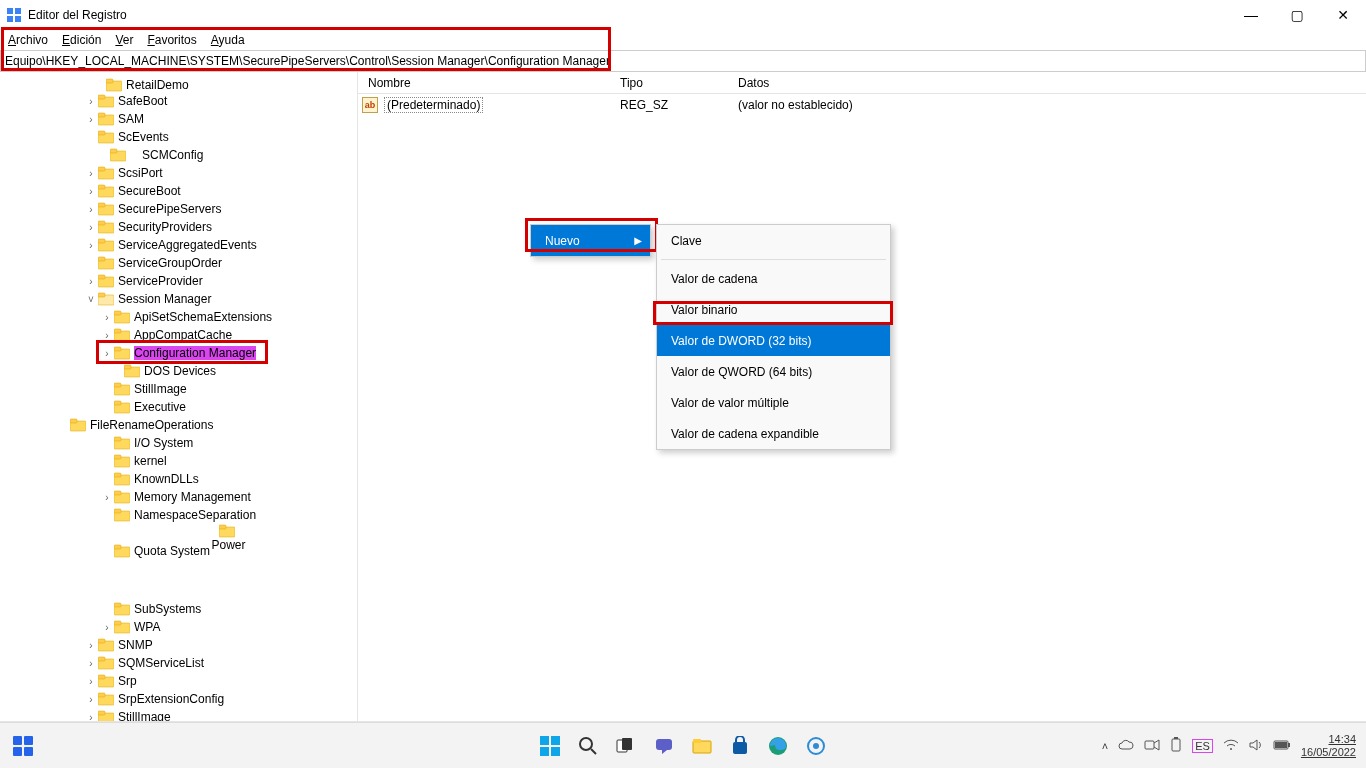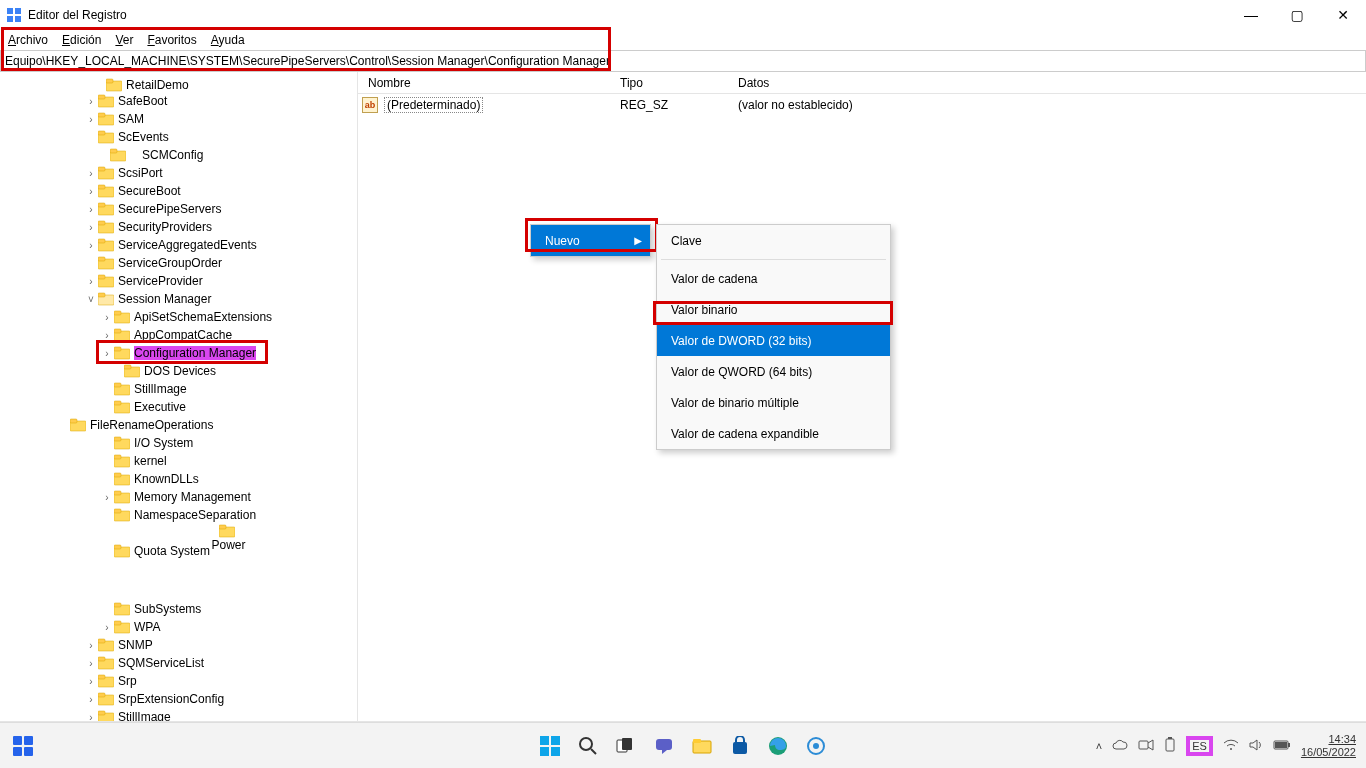--- a/index.html
+++ b/index.html
@@ -479,21 +479,21 @@
     </div>
     <div class="hl-ctx" style="left:167px; top:146px; width:133px; height:34px;"></div>
 
     <div class="ctx" style="left:298px; top:152px; width:235px;" id="ctx2">
         <div class="item">Clave</div>
         <div class="sep"></div>
         <div class="item">Valor de cadena</div>
         <div class="item">Valor binario</div>
         <div class="item hov">Valor de DWORD (32 bits)</div>
         <div class="item">Valor de QWORD (64 bits)</div>
-        <div class="item">Valor de binario múltiple</div>
+        <div class="item">Valor de valor múltiple</div>
         <div class="item">Valor de cadena expandible</div>
       </div>
     <div class="hl-ctx" style="left:295px; top:229px; width:240px; height:24px;"></div>
   </div>
 </div>
 
 <div class="status-line"></div>
 
 <div class="taskbar">
   <div class="left">
@@ -570,21 +570,21 @@
           <rect x="1" y="2" width="9" height="8" rx="1" fill="none" stroke="#555"></rect>
           <path d="M10 4 L15 1 V11 L10 8" fill="none" stroke="#555"></path>
         </svg>
     </span>
     <span>
       <svg width="12" height="16" viewBox="0 0 12 16">
           <rect x="2" y="2" width="8" height="12" rx="1" fill="none" stroke="#555"></rect>
           <rect x="4" y="0" width="4" height="2" fill="#555"></rect>
         </svg>
     </span>
-    <span style="font-size:11px;border:4px solid #d946ef;padding:0 2px;text-align:right;">ES</span>
+    <span style="font-size:11px;border:1px solid #d946ef;padding:0 2px;text-align:right;">ES</span>
     <span>
       <svg width="16" height="12" viewBox="0 0 16 12">
           <path d="M1 4 a10 10 0 0 1 14 0" fill="none" stroke="#555"></path>
           <path d="M4 7 a6 6 0 0 1 8 0" fill="none" stroke="#555"></path>
           <circle cx="8" cy="10" r="1" fill="#555"></circle>
         </svg>
     </span>
     <span>
       <svg width="14" height="12" viewBox="0 0 14 12">
           <path d="M1 4 H4 L8 1 V11 L4 8 H1 Z" fill="none" stroke="#555"></path>

